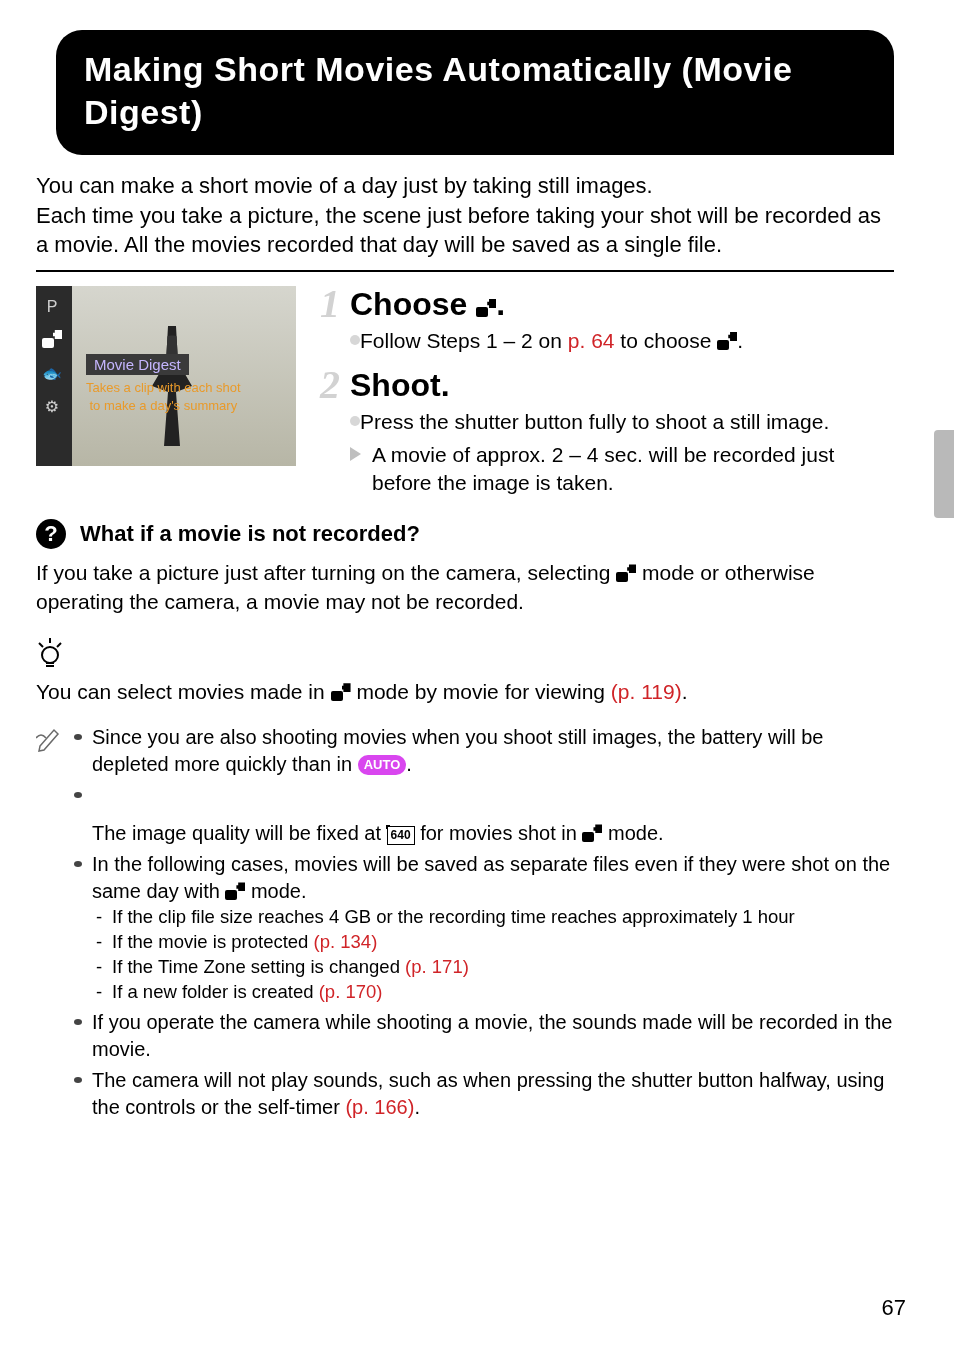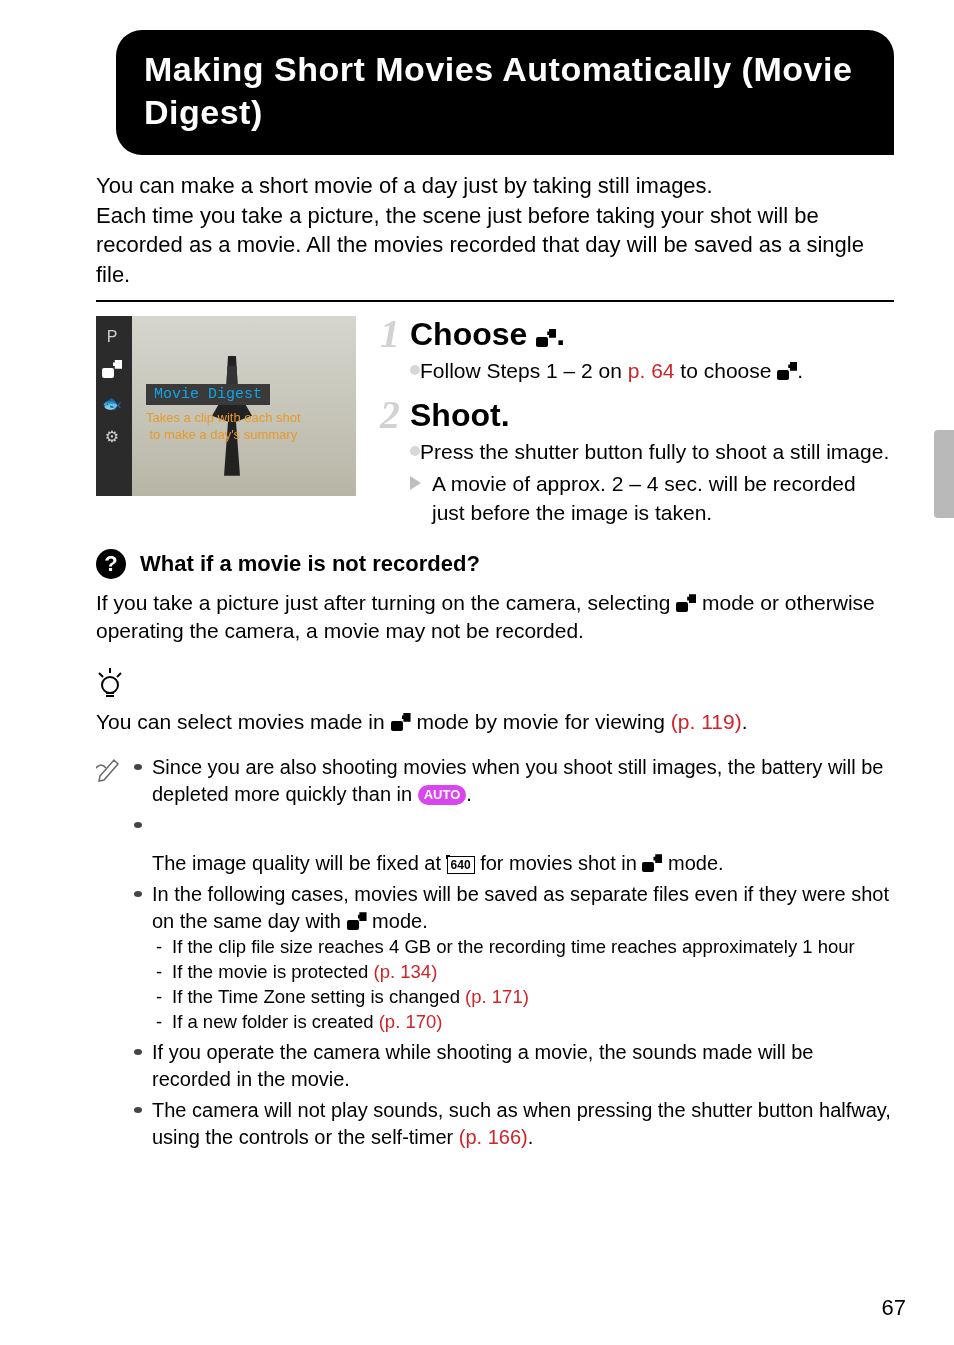--- a/index.html
+++ b/index.html
@@ -6,21 +6,21 @@
     margin: 0;
     padding: 0;
     background: #fff;
     font-family: Arial, Helvetica, sans-serif;
     color: #000;
   }
   .page {
     width: 954px;
     height: 1345px;
     box-sizing: border-box;
-    padding: 30px 60px 20px 96px;
+    padding: 30px 60px 20px 36px;
     position: relative;
   }
   .title-block {
     background: #000;
     border-radius: 26px 26px 0 26px;
     padding: 18px 24px 22px 28px;
     margin-left: 20px;
   }
   .title-block h1 {
     color: #fff;
@@ -68,21 +68,21 @@
   }
   .left-icons {
     position:absolute; left:6px; top:12px; display:flex; flex-direction:column; gap:14px;
     font-size:16px; color:#cfcfcf; align-items:center;
   }
   .left-icons .hl { color:#e99a2a; }
   .mode-labels {
     position:absolute; left:50px; top:68px;
     font-size:15px;
   }
-  .mode-title { background:#3a3a3a; color:#0ea5e9; padding:2px 8px; display:inline-block;font-family:Liberation Mono, monospace; }
+  .mode-title { background:#3a3a3a; color:#c4b5fd; padding:2px 8px; display:inline-block; }
   .mode-desc { color:#e99a2a; font-size:13px; line-height:1.35; margin-top:4px;text-align:center;}
   .steps {
     flex: 1;
     font-size: 22px;
   }
   .step-head {
     display:flex; align-items:flex-start; gap:6px;
   }
   .step-num {
     font-family: Georgia, 'Times New Roman', serif;

